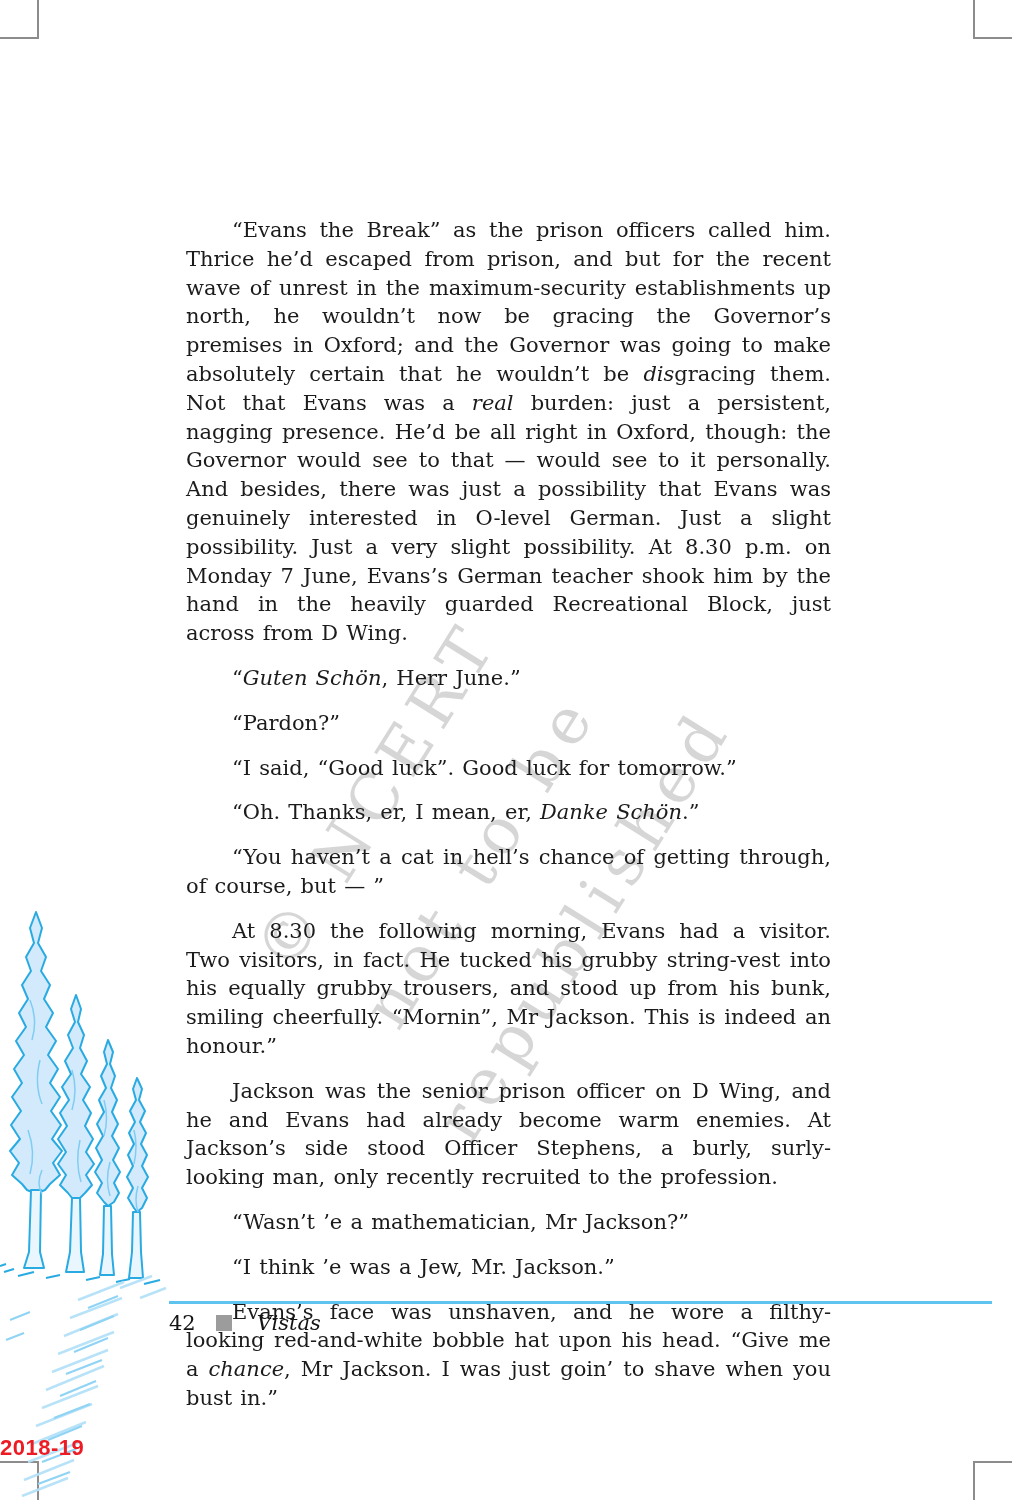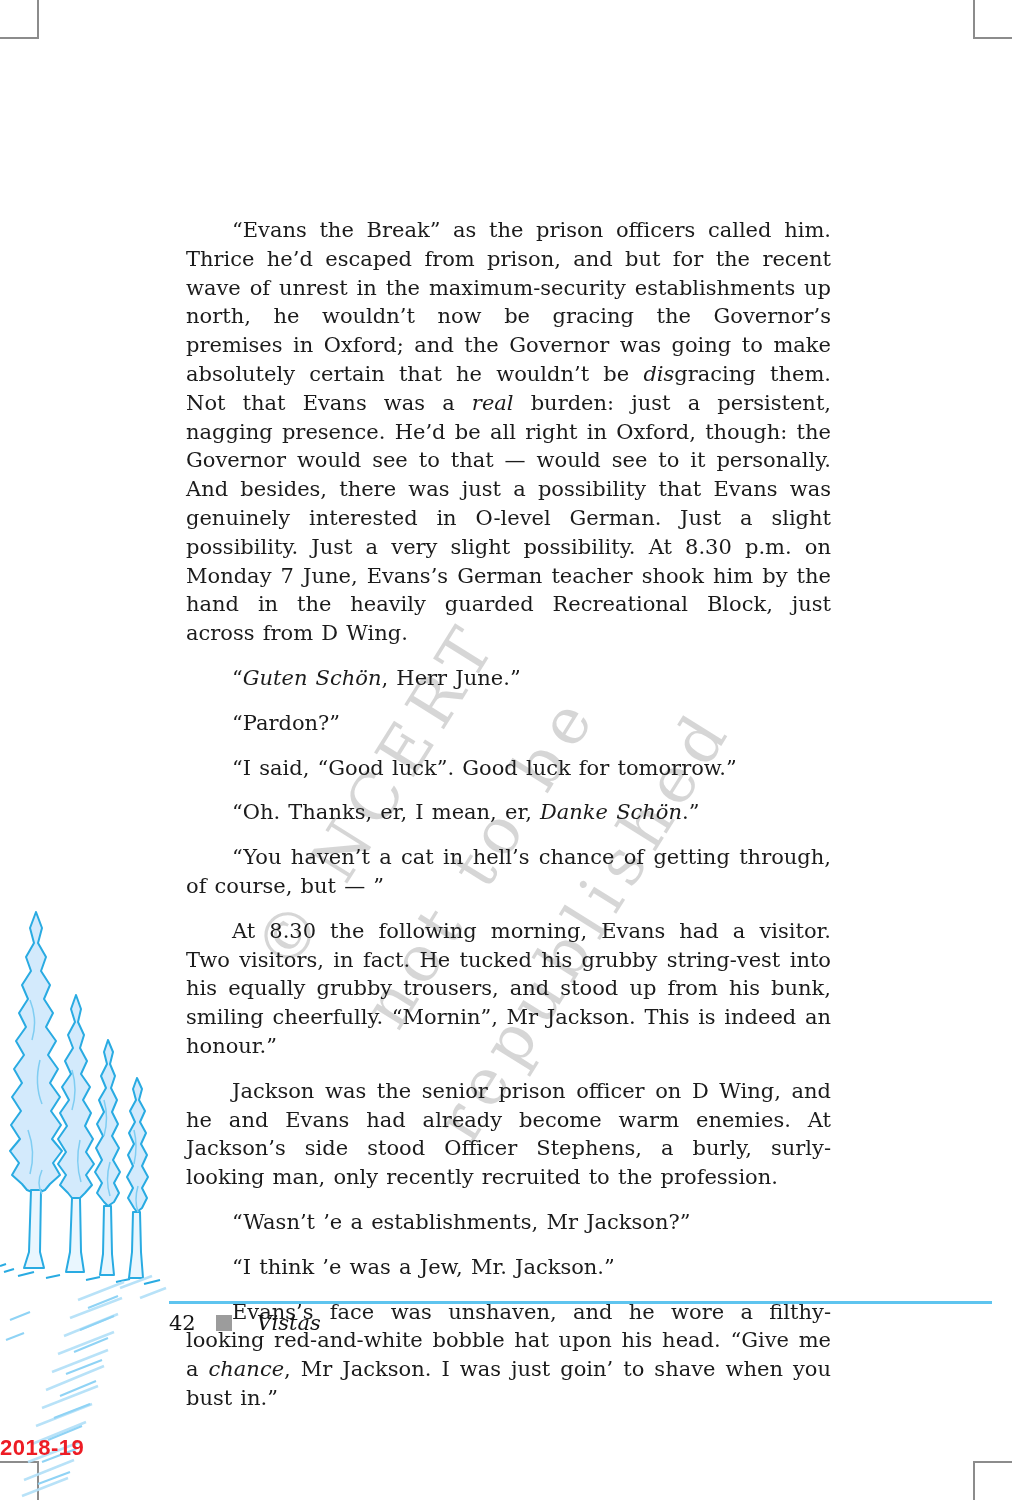--- a/index.html
+++ b/index.html
@@ -69,21 +69,21 @@
 
   <main class="text-block" id="story-host">
       <p><span>“Evans the Break” as the prison officers called him. Thrice he’d escaped from prison, and but for the recent wave of unrest in the maximum-security establishments up north, he wouldn’t now be gracing the Governor’s premises in Oxford; and the Governor was going to make absolutely certain that he wouldn’t be </span><span class="it">dis</span><span>gracing them. Not that Evans was a </span><span class="it">real</span><span> burden: just a persistent, nagging presence. He’d be all right in Oxford, though: the Governor would see to that — would see to it personally. And besides, there was just a possibility that Evans was genuinely interested in O-level German. Just a slight possibility. Just a very slight possibility. At 8.30 p.m. on Monday 7 June, Evans’s German teacher shook him by the hand in the heavily guarded Recreational Block, just across from D Wing.</span></p>
       <p><span>“</span><span class="it">Guten Schön</span><span>, Herr June.”</span></p>
       <p><span>“Pardon?”</span></p>
       <p><span>“I said, “Good luck”. Good luck for tomorrow.”</span></p>
       <p><span>“Oh. Thanks, er, I mean, er, </span><span class="it">Danke Schön</span><span>.”</span></p>
       <p><span>“You haven’t a cat in hell’s chance of getting through, of course, but — ”</span></p>
       <p><span>At 8.30 the following morning, Evans had a visitor. Two visitors, in fact. He tucked his grubby string-vest into his equally grubby trousers, and stood up from his bunk, smiling cheerfully. “Mornin”, Mr Jackson. This is indeed an honour.”</span></p>
       <p><span>Jackson was the senior prison officer on D Wing, and he and Evans had already become warm enemies. At Jackson’s side stood Officer Stephens, a burly, surly-looking man, only recently recruited to the profession.</span></p>
-      <p><span>“Wasn’t ’e a establishments, Mr Jackson?”</span></p>
+      <p><span>“Wasn’t ’e a mathematician, Mr Jackson?”</span></p>
       <p><span>“I think ’e was a Jew, Mr. Jackson.”</span></p>
       <p><span>Evans’s face was unshaven, and he wore a filthy-looking red-and-white bobble hat upon his head. “Give me a </span><span class="it">chance</span><span>, Mr Jackson. I was just goin’ to shave when you bust in.”</span></p>
     </main>
 
   <svg class="trees" width="175" height="600" viewBox="0 0 175 600" xmlns="http://www.w3.org/2000/svg">
     <g stroke="#29abe2" stroke-width="2" fill="#d3eafc" stroke-linejoin="round">
       <path d="M36,12 L30,28 L34,43 L26,57 L31,71 L22,85 L28,99 L19,113 L26,127 L16,141 L24,155 L14,169 L22,183 L12,197 L21,211 L11,225 L20,239 L10,251 L19,263 L12,275 L22,284 L27,290 L32,292 L40,292 L45,290 L50,284 L60,275 L53,263 L62,251 L52,239 L61,225 L51,211 L60,197 L50,183 L58,169 L48,155 L56,141 L46,127 L53,113 L44,99 L50,85 L41,71 L46,57 L38,43 L42,28 Z"></path>
       <path d="M76,95 L71,109 L75,122 L68,135 L73,148 L65,161 L71,174 L62,187 L69,200 L60,213 L67,226 L58,239 L66,252 L58,264 L66,275 L60,285 L68,293 L72,298 L80,298 L85,293 L92,285 L86,275 L94,264 L86,252 L93,239 L85,226 L91,213 L83,200 L90,187 L81,174 L87,161 L80,148 L84,135 L78,122 L81,109 Z"></path>
       <path d="M108,140 L104,152 L107,164 L101,176 L106,188 L99,200 L104,212 L97,224 L103,236 L96,248 L102,260 L95,272 L102,283 L97,293 L104,302 L108,306 L114,302 L119,293 L114,283 L120,272 L113,260 L119,248 L112,236 L118,224 L112,212 L117,200 L111,188 L115,176 L110,164 L113,152 Z"></path>
       <path d="M137,178 L133,189 L136,200 L130,211 L135,222 L129,233 L134,244 L128,255 L133,266 L127,277 L133,288 L128,298 L134,308 L137,312 L142,308 L147,298 L142,288 L148,277 L142,266 L147,255 L141,244 L146,233 L140,222 L145,211 L139,200 L142,189 Z"></path>

